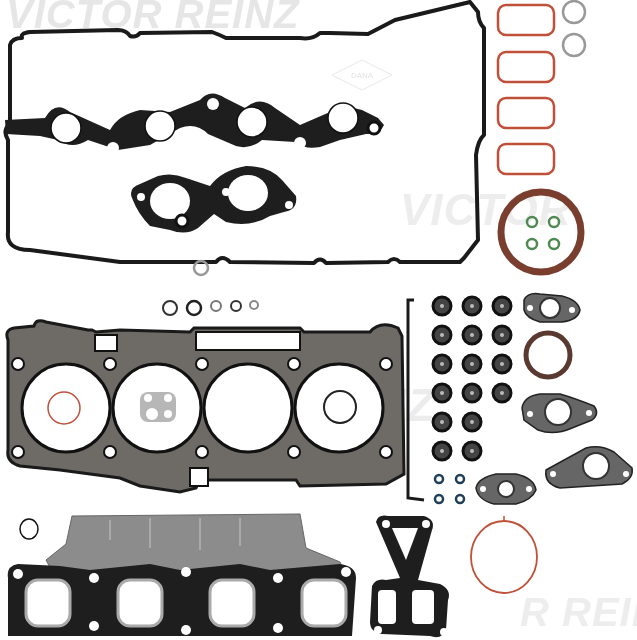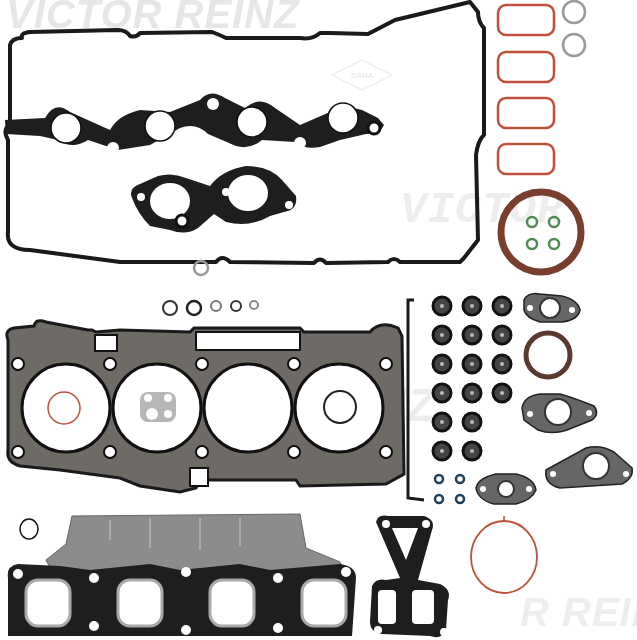--- a/index.html
+++ b/index.html
@@ -1,20 +1,20 @@
 <!DOCTYPE html>
 <html><head>
 <meta charset="utf-8">
 <style>
   html,body{margin:0;padding:0;background:#fff;}
   body{width:637px;height:640px;overflow:hidden;position:relative;font-family:"Liberation Sans",sans-serif;}
   .wm{position:absolute;font-weight:bold;font-style:italic;color:#ececec;letter-spacing:1px;white-space:nowrap;pointer-events:none;}
   #wm-top{left:6px;top:-8px;font-size:40px;color:#e6e6e6;}
   #wm-mid{left:100px;top:378px;font-size:46px;color:rgba(220,220,220,0.55);}
-  #wm-right{left:400px;top:185px;font-size:44px;color:rgba(225,225,225,0.6);font-family:Liberation Mono, monospace;}
+  #wm-right{left:400px;top:185px;font-size:44px;color:rgba(225,225,225,0.6);}
   #wm-bot{left:520px;top:590px;font-size:40px;color:rgba(225,225,225,0.6);}
   svg{position:absolute;left:0;top:0;}
 </style>
 </head>
 <body>
 
 <div class="wm" id="wm-top">VICTOR REINZ</div>
 <div class="wm" id="wm-mid">VICTOR REINZ</div>
 <div class="wm" id="wm-right">VICTOR</div>
 <div class="wm" id="wm-bot">R REINZ</div>

